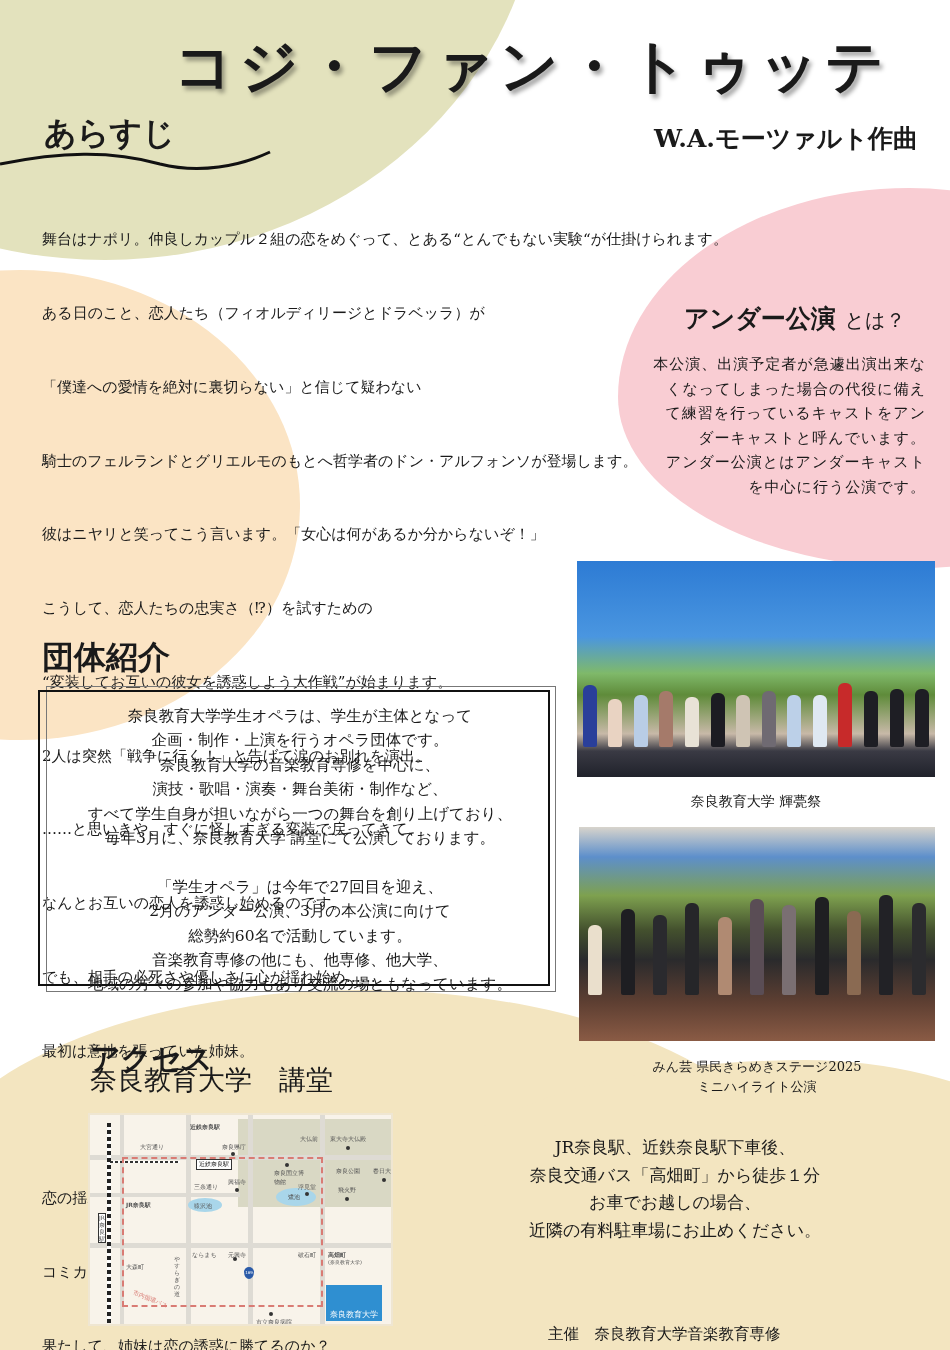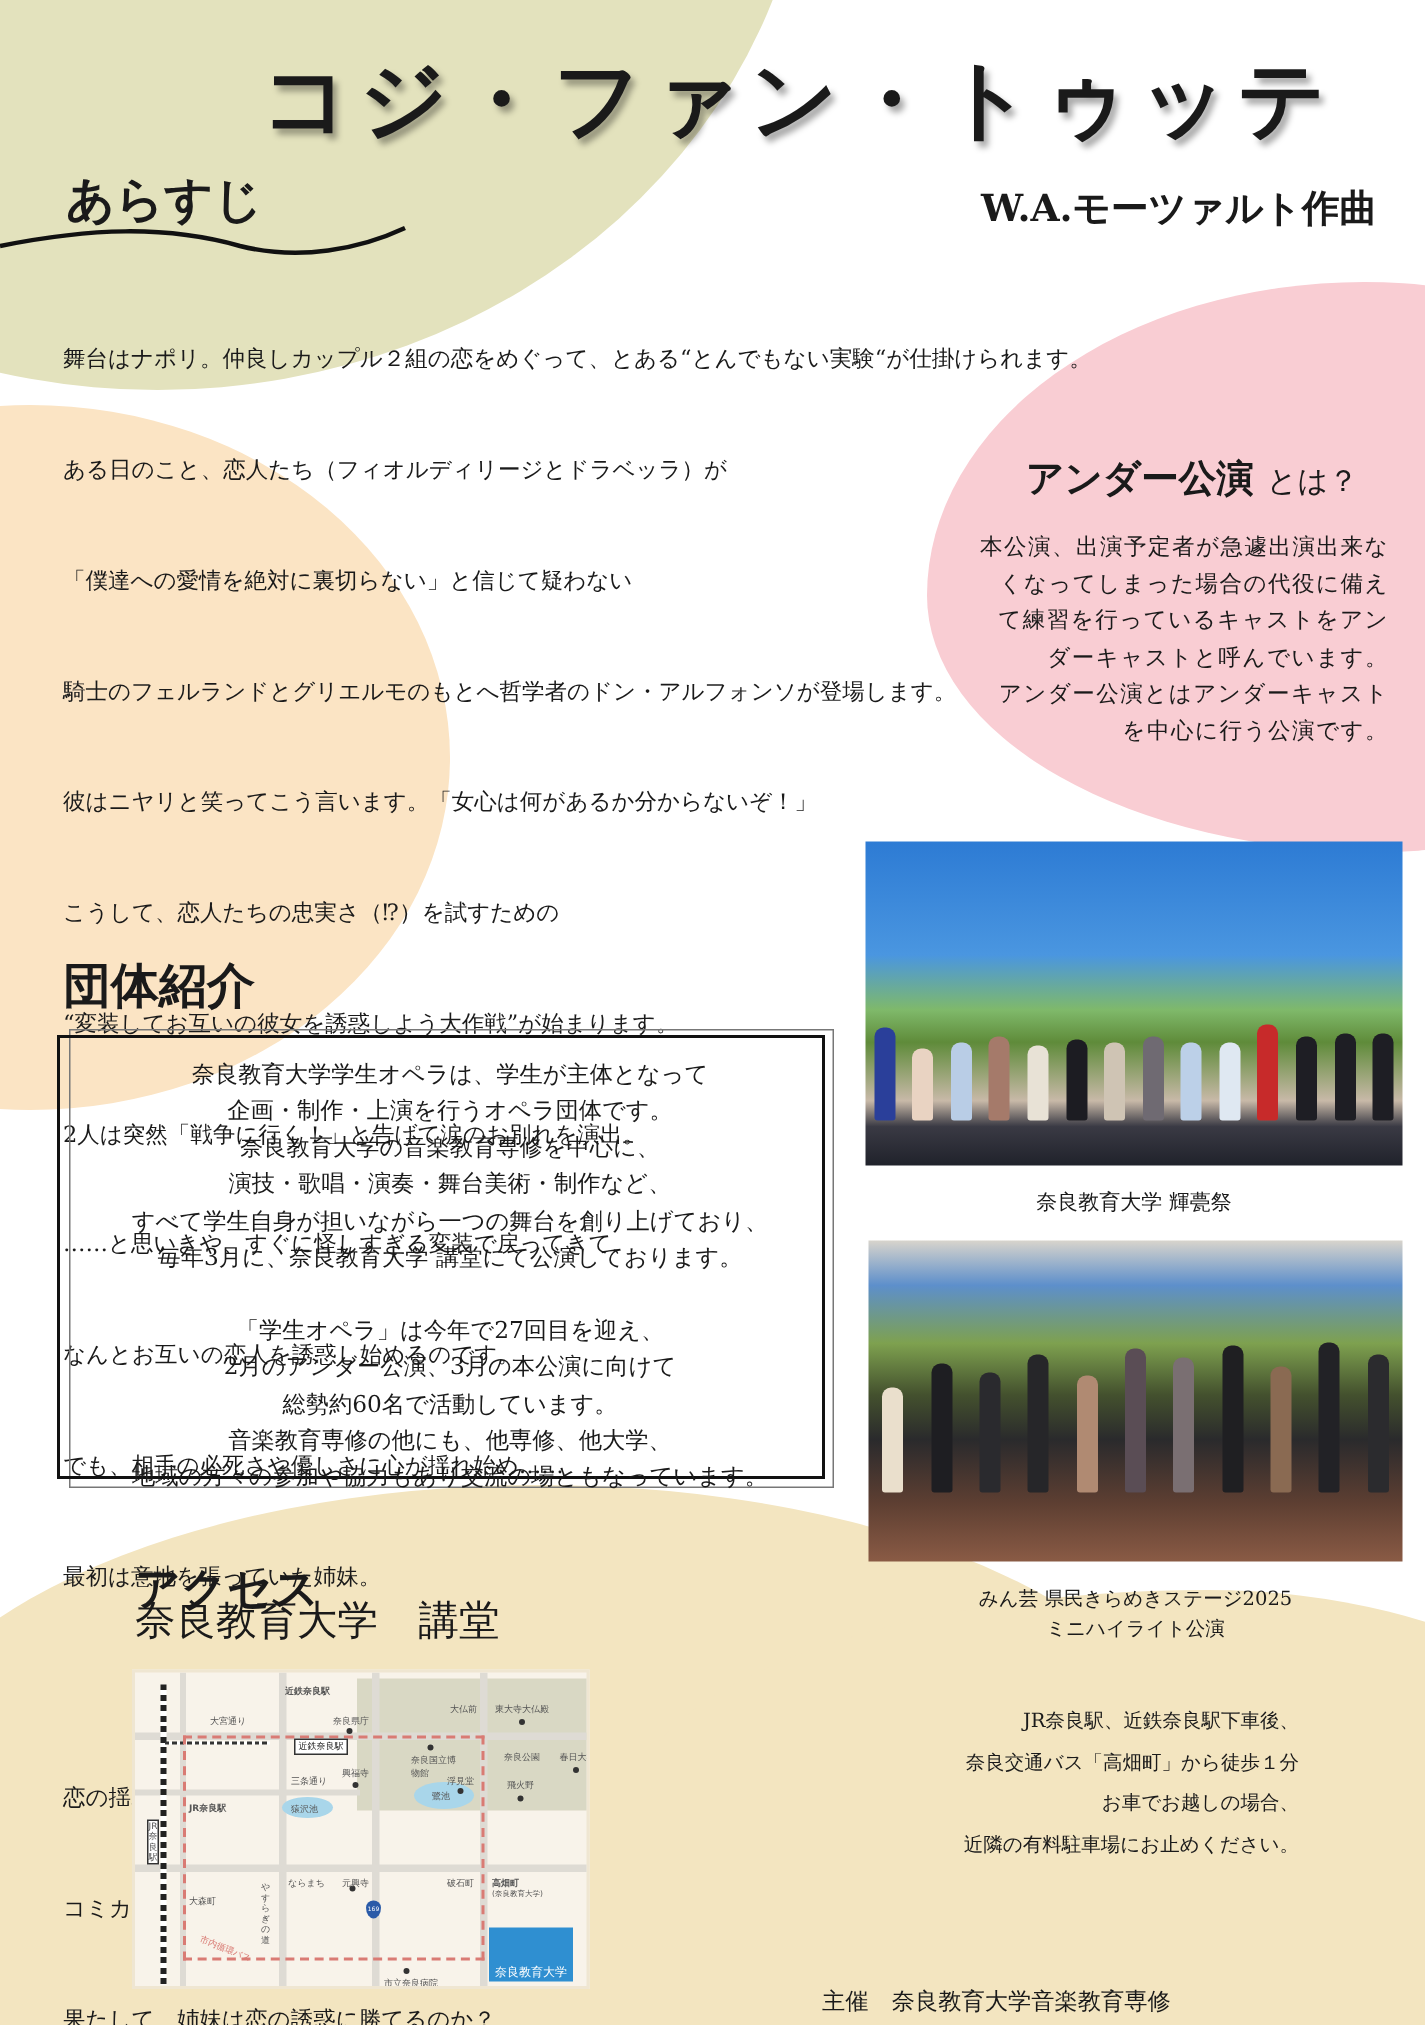--- a/index.html
+++ b/index.html
@@ -51,21 +51,21 @@
   .map .road { position:absolute; background:#dedbd4; }
   .map .park { position:absolute; background:#d9d8c4; }
   .map .pond { position:absolute; background:#a9d6ea; border-radius:50%; }
   .map .lbl { position:absolute; font-size:6px; color:#555; white-space:nowrap; }
   .map .dot { position:absolute; width:4px; height:4px; border-radius:50%; background:#333; }
   .map .route { position:absolute; border:2px dashed #d97b74; }
   .map .rail { position:absolute; left:17px; top:8px; width:4px; height:200px; background:repeating-linear-gradient(180deg,#222 0 4px,#fff 4px 7px); }
   .map .uni { position:absolute; left:236px; top:170px; width:56px; height:36px; background:#2f8fd1; color:#fff; font-size:8px; text-align:center; line-height:12px; padding-top:24px; }
   .map .box { position:absolute; border:1px solid #333; background:#fff; font-size:6px; padding:0 2px; }
 
-  .access-text { left:436px; top:1134px; width:430px; font-size:13px; line-height:27.5px; text-align:right; }
+  .access-text { left:460px; top:1134px; width:430px; font-size:17px; line-height:27.5px; text-align:center; }
   .org { left:548px; top:1273px; font-size:15.5px; line-height:24.5px; white-space:pre; }
 </style>
 </head>
 <body>
 
 <div class="blob blob-green"></div>
 <div class="blob blob-peach"></div>
 <div class="blob blob-pink"></div>
 <div class="blob blob-sand1"></div>
 <div class="blob blob-sand2"></div>

